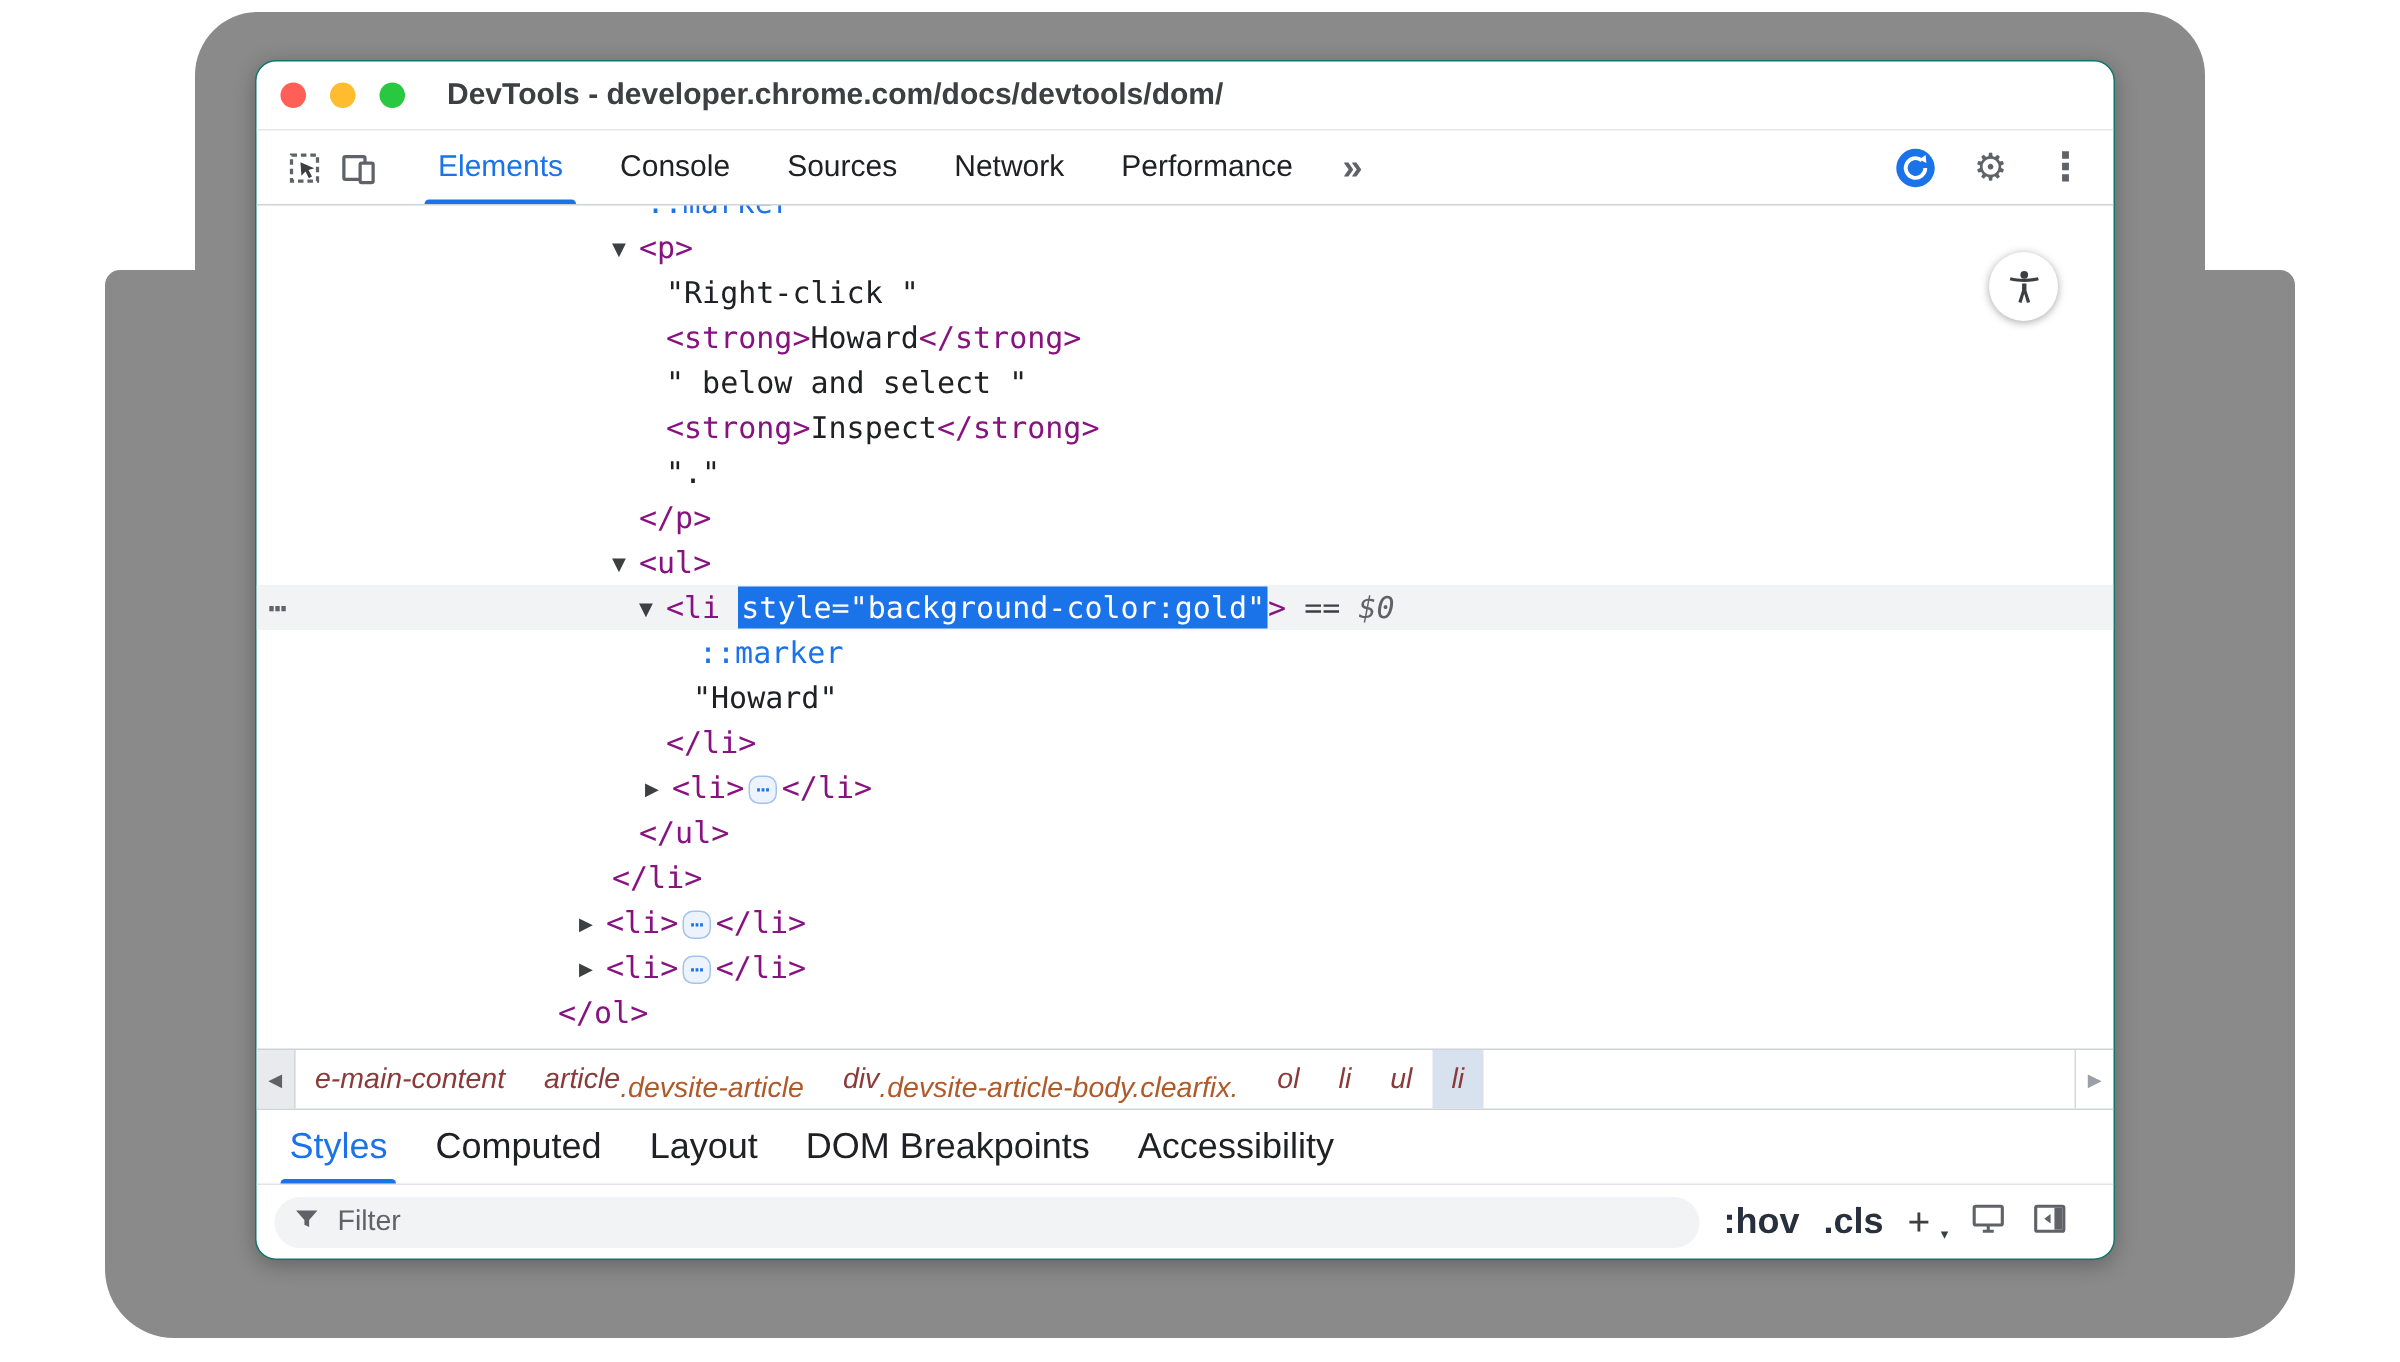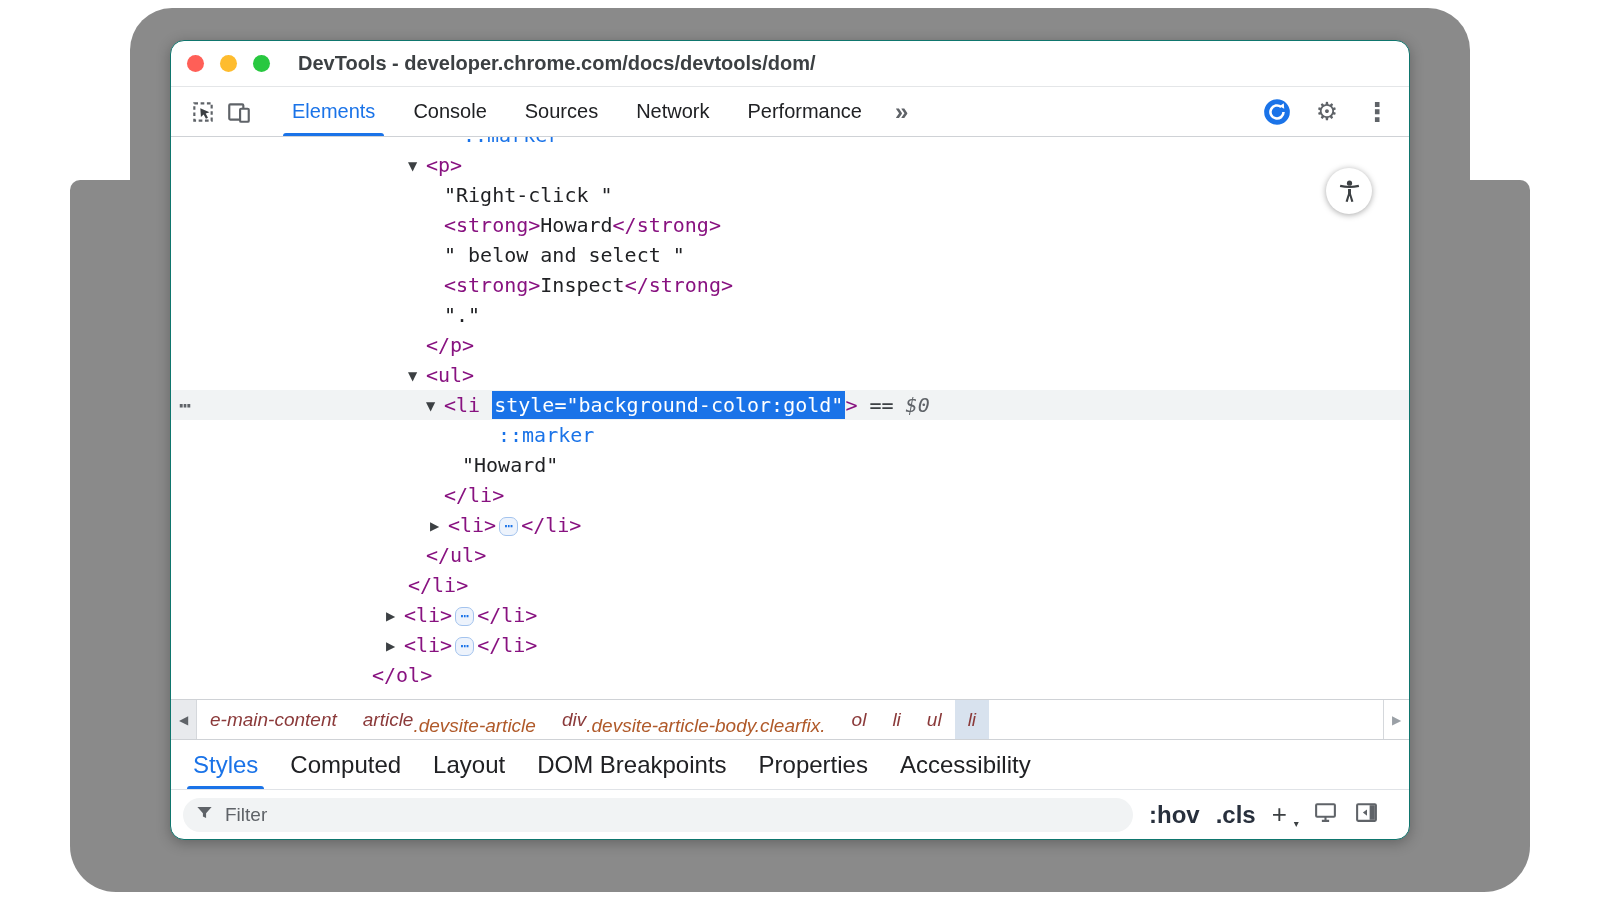--- a/index.html
+++ b/index.html
@@ -42,21 +42,21 @@
   .tree { flex:1 1 auto; position:relative; overflow:hidden;
     font-family:"DejaVu Sans Mono", monospace; font-size:20px; color:#202124; }
   .tree-row { height:30px; line-height:30px; white-space:pre; position:relative; }
   .tree-row.first { margin-top:-17px; }
   .tree-row.highlight { background:var(--row-highlight,#f1f3f4); }
   .arrow { display:inline-block; width:18px; margin-left:-18px; font-size:12px; color:#3c4043;
     font-family:"DejaVu Sans", sans-serif; vertical-align:2px; }
   .more-dots { position:absolute; left:8px; top:0; color:#5f6368; font-size:20px; font-weight:700; }
   .tok-tag { color:var(--tag,#881280); }
   .tok-text { color:#202124; }
-  .tok-pseudo { color:var(--accent,#1a73e8);margin-left:32px; }
+  .tok-pseudo { color:var(--accent,#1a73e8); }
   .tok-attrsel { background:var(--selection-bg,#1a73e8); color:var(--selection-fg,#fff); padding:2px 2px; }
   .tok-eq { color:#3c4043; }
   .tok-dollar { color:#5f6368; font-style:italic; }
   .tok-ellipsis { display:inline-block; background:#edf3fc; border:1px solid #a3c3ee; color:var(--accent,#1a73e8);
     border-radius:7px; height:19px; line-height:16px; padding:0 4px; font-size:15px; vertical-align:middle; margin:0 3px; }
 
   .a11y-fab { position:absolute; right:37px; top:31px; width:46px; height:46px; border-radius:50%;
     background:#fff; box-shadow:0 1px 6px rgba(0,0,0,.35); display:flex; align-items:center; justify-content:center; }
 
   
@@ -197,21 +197,20 @@
         </div>
       </div>
     <span class="crumb-nav right">▶</span>
   </div>
 
   <div class="stabs">
       <div class="stab active">Styles</div>
       <div class="stab">Computed</div>
       <div class="stab">Layout</div>
       <div class="stab">DOM Breakpoints</div>
-      <div class="stab">Properties</div>
       <div class="stab">Accessibility</div>
     </div>
 
   <div class="filterbar">
     <div class="filter-wrap">
       <span>
         <svg width="19" height="19" viewBox="0 0 24 24" fill="#5f6368">
             <path d="M3 5h18l-7 8v6l-4-2v-4z"></path>
           </svg>
       </span>

